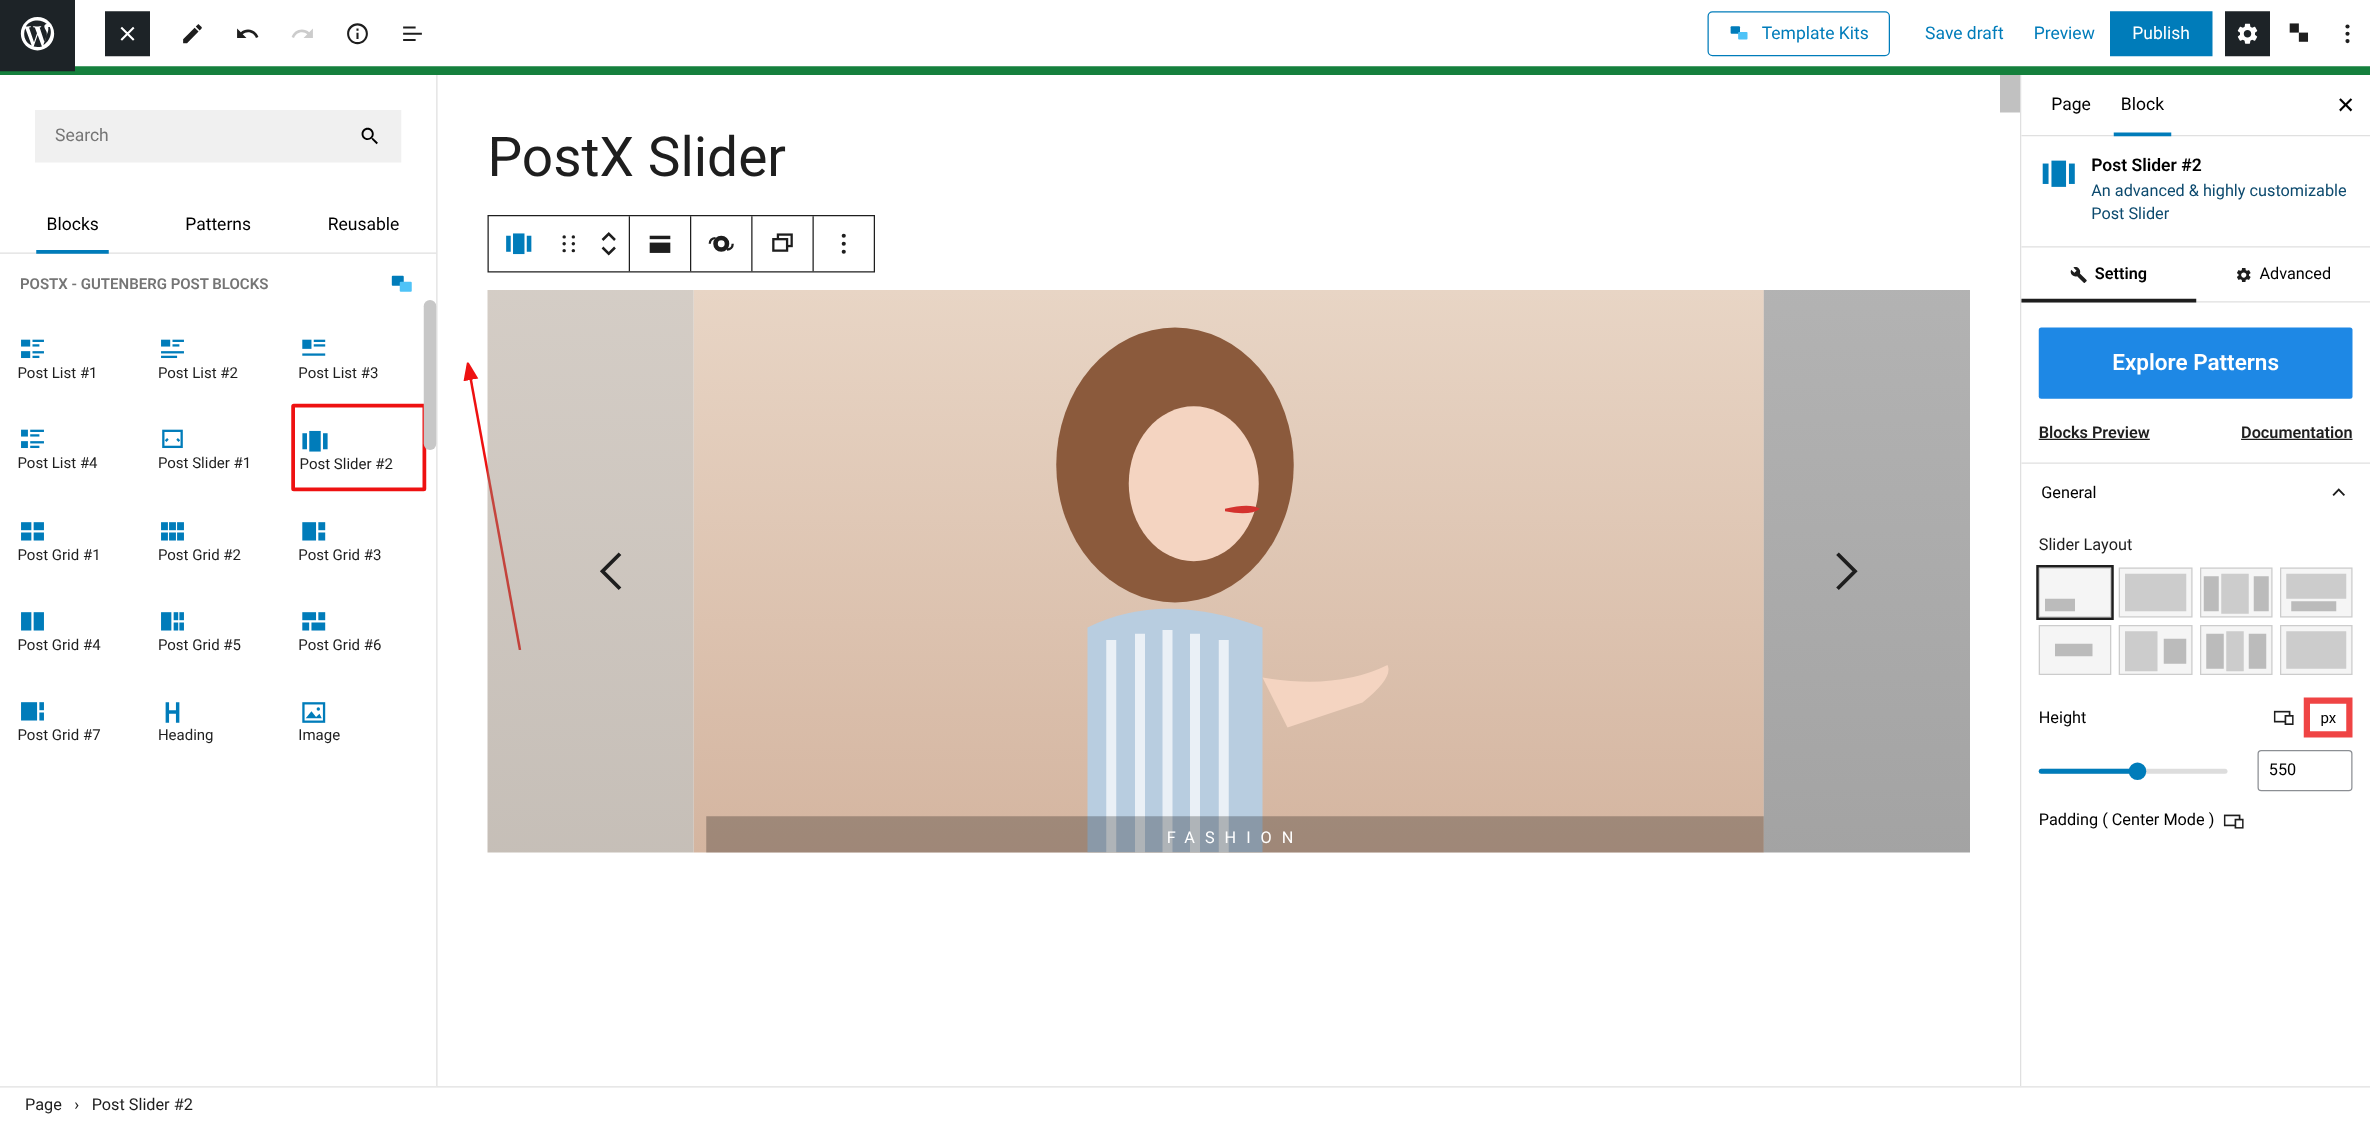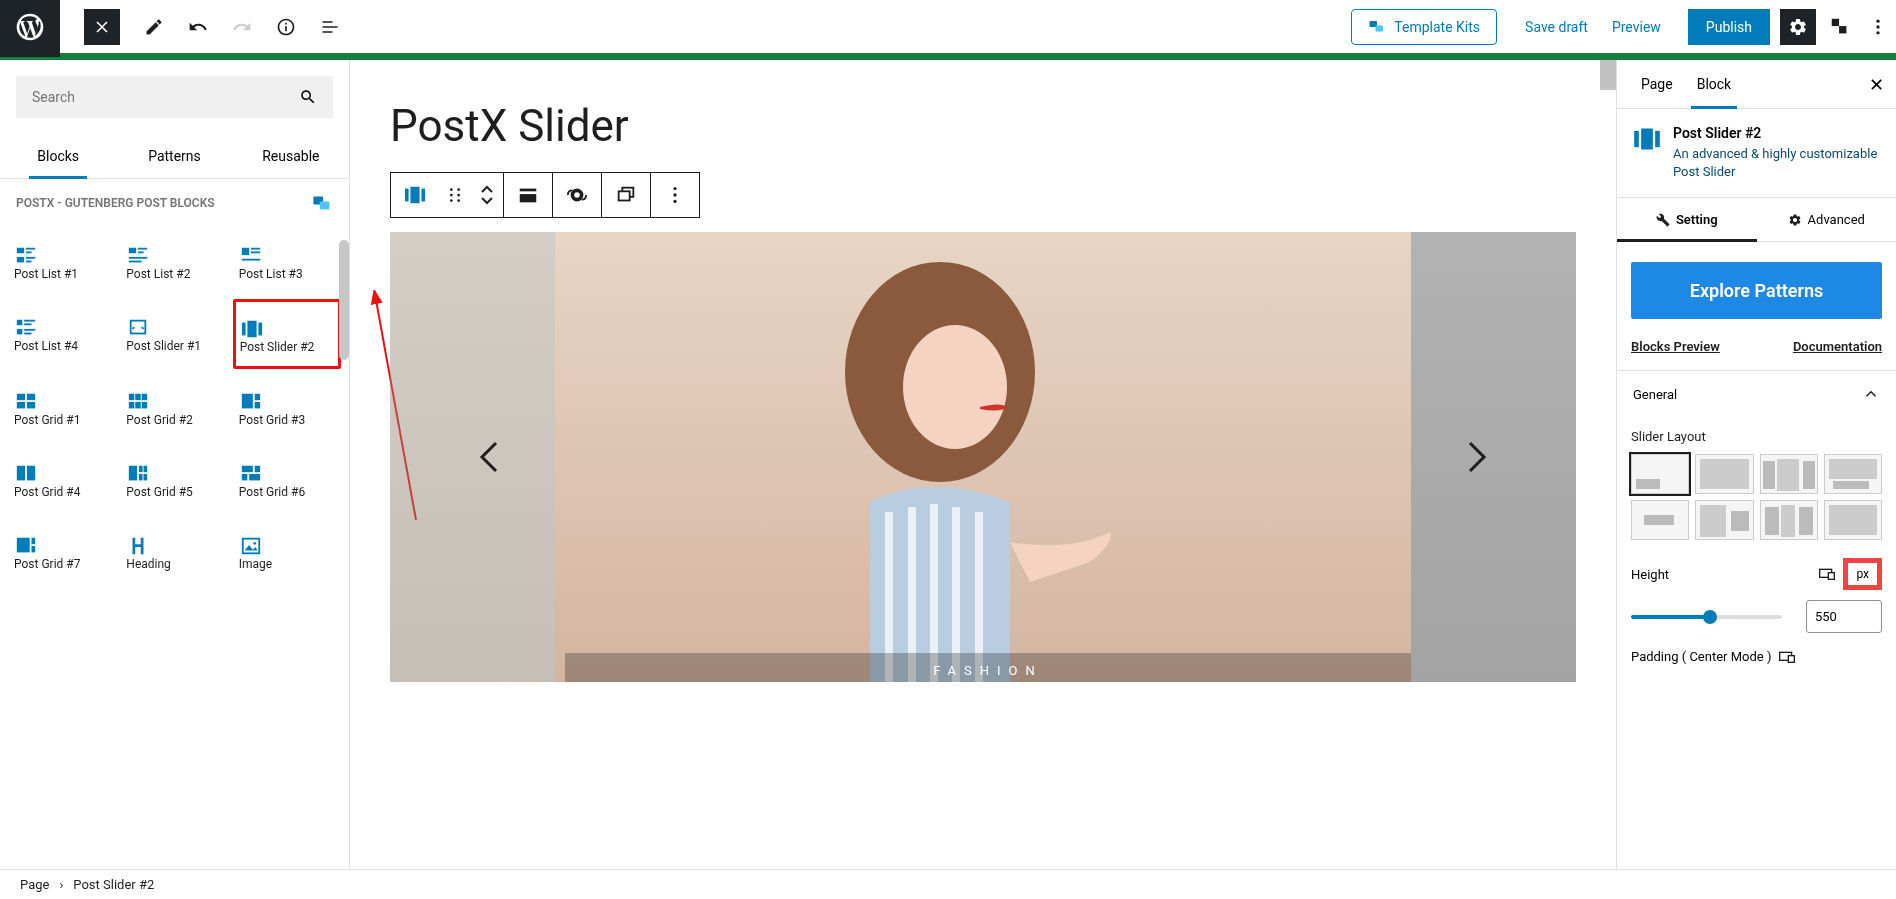--- a/index.html
+++ b/index.html
@@ -11,29 +11,29 @@
 .close-btn { width: 36px; height: 36px; background: #1d2327; margin-left: 24px; display: flex; align-items: center; justify-content: center; cursor: pointer; }
 .close-btn svg { width: 20px; height: 20px; stroke: #fff; stroke-width: 2; }
 .tool-icons { display: flex; gap: 8px; margin-left: 16px; }
 .tool-btn { width: 36px; height: 36px; display: flex; align-items: center; justify-content: center; cursor: pointer; }
 .tool-btn svg { width: 20px; height: 20px; fill: #1e1e1e; }
 .tool-btn.disabled svg { fill: #ccc; }
 .spacer { flex: 1; }
 .template-kits { display: flex; align-items: center; gap: 8px; border: 1px solid #007cba; border-radius: 4px; padding: 8px 16px; margin-right: 16px; cursor: pointer; color: #007cba; font-size: 14px; }
 .template-kits .kit-icon { width: 18px; height: 18px; }
 .draft-preview { color: #007cba; font-size: 14px; padding: 8px 12px; cursor: pointer; }
-.publish-btn { background: #007cba; color: #fff; font-size: 14px; padding: 10px 18px; border: none; cursor: pointer; margin-left: 15px; }
+.publish-btn { background: #007cba; color: #fff; font-size: 14px; padding: 10px 18px; border: none; cursor: pointer; margin-left: 0; }
 .settings-btn { width: 36px; height: 36px; background: #1d2327; margin-left: 10px; display: flex; align-items: center; justify-content: center; cursor: pointer; }
 .settings-btn svg { width: 20px; height: 20px; fill: #fff; }
 .extra-btn { width: 36px; height: 36px; margin-left: 6px; display: flex; align-items: center; justify-content: center; cursor: pointer; }
 .more-btn { width: 36px; height: 36px; margin-left: 2px; display: flex; align-items: center; justify-content: center; cursor: pointer; }
 
 .main { flex: 1; display: flex; overflow: hidden; }
 .left-panel { width: 350px; border-right: 1px solid #e0e0e0; display: flex; flex-direction: column; background: #fff; position: relative; }
-.search-box { margin: 16px; background: #f0f0f0; display: flex; align-items: center; padding: 12px 16px; }
+.search-box { margin: 28px; background: #f0f0f0; display: flex; align-items: center; padding: 12px 16px; }
 .search-box input { flex: 1; border: none; background: transparent; font-size: 14px; outline: none; }
 .search-box svg { width: 18px; height: 18px; }
 .left-tabs { display: flex; border-bottom: 1px solid #e0e0e0; }
 .left-tab { flex: 1; text-align: center; padding: 14px 0; font-size: 14px; cursor: pointer; position: relative; }
 .left-tab.active::after { content: ''; position: absolute; left: 25%; right: 25%; bottom: -1px; height: 3px; background: #007cba; }
 .category-header { padding: 16px; font-size: 12px; color: #757575; font-weight: 600; display: flex; align-items: center; justify-content: space-between; }
 .category-header .cat-icon { width: 20px; height: 16px; }
 .blocks-grid { display: grid; grid-template-columns: repeat(3, 1fr); gap: 4px; padding: 0 8px 16px; overflow-y: auto; }
 .block-item { display: flex; flex-direction: column; align-items: flex-start; padding: 16px 4px 12px; cursor: pointer; border: 2px solid transparent; }
 .block-item.highlight { border: 3px solid #e11; border-radius: 2px; }

